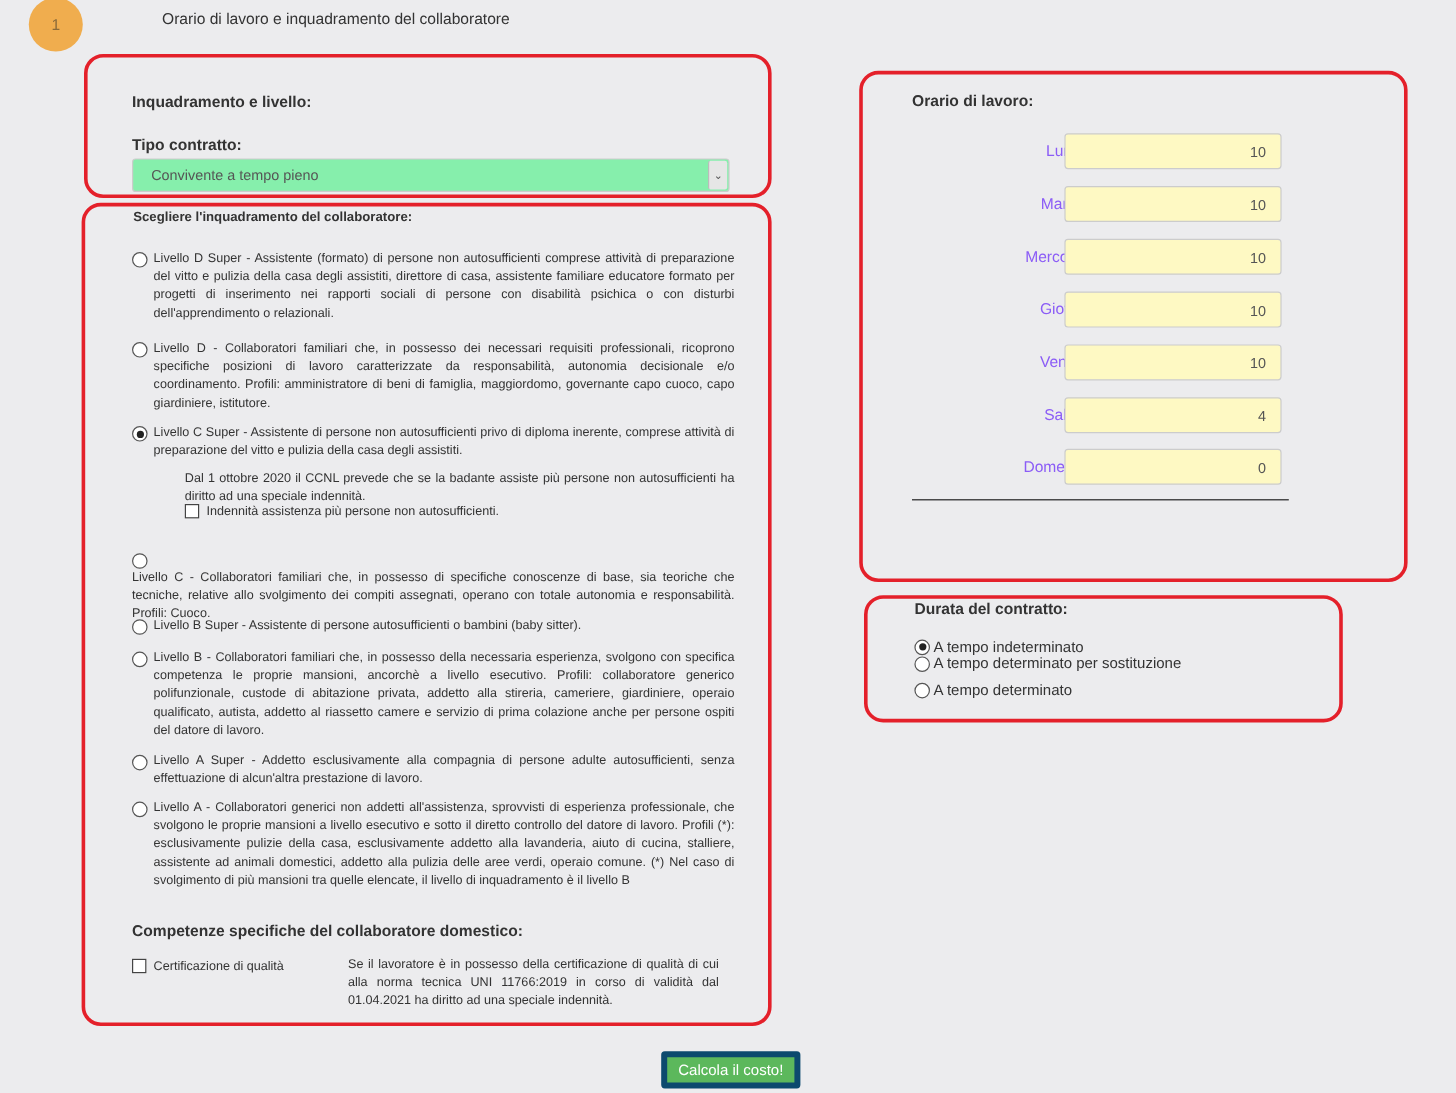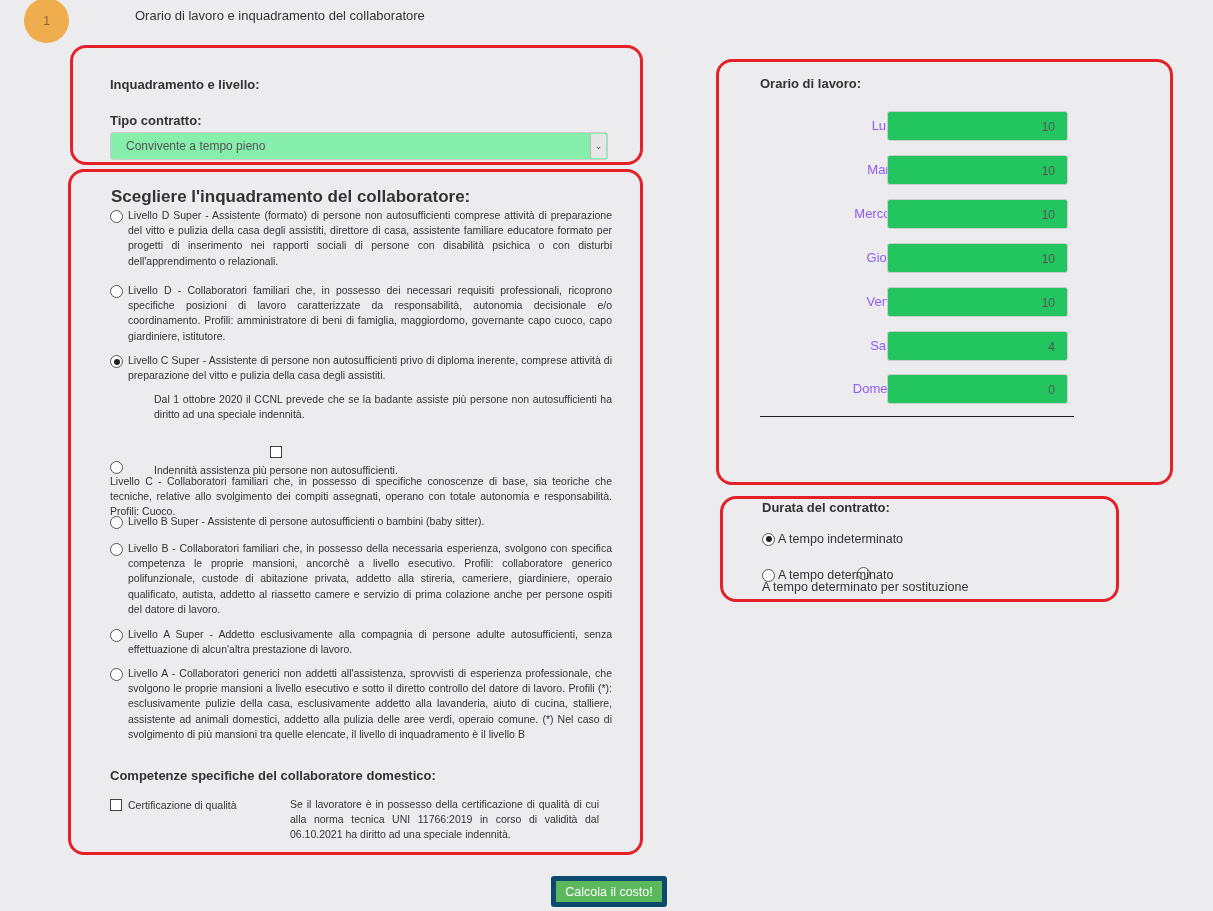--- a/index.html
+++ b/index.html
@@ -38,21 +38,21 @@
   }
   .select .arrow {
     position: absolute; right: 1px; top: 1px; width: 16px; height: 24px;
     background: #e6e6e6; border-left: 1px solid #bbb; border-radius: 2px;
     display: flex; align-items: center; justify-content: center;
     font-size: 9px; color: #555;
   }
 
   
   #box2 { left: 68px; top: 169px; width: 575px; height: 686px; }
-  #box2 .title { position: absolute; left: 40px; top: 15px; font-size: 17px; }
+  #box2 .title { position: absolute; left: 40px; top: 3px; font-size: 11px; }
   .level {
     position: absolute; left: 39px; width: 502px;
     display: flex;
   }
   .radio {
     width: 13px; height: 13px; border: 1px solid #555; border-radius: 50%;
     background: #fff; flex-shrink: 0; margin-top: 2px; margin-right: 5px;
     position: relative;
   }
   .radio.checked::after {
@@ -87,21 +87,21 @@
   
   #box3 { left: 716px; top: 59px; width: 457px; height: 426px; }
   #box3 .title { position: absolute; left: 41px; top: 14px; }
   .day-row { position: absolute; left: 0; width: 100%; height: 30px; }
   .day-label {
     position: absolute; right: 255px; top: 7px;
     font-size: 13px; font-weight: normal; color: #8b5cf6; 
   }
   .day-input {
     position: absolute; left: 168px; top: 0; width: 181px; height: 30px;
-    background: #22c55e; border: 1px solid #ccc; border-radius: 3px;
+    background: #fef9c3; border: 1px solid #ccc; border-radius: 3px;
     font-size: 12px; color: #555; text-align: right; padding: 8px 12px 0 0;
   }
   .hr {
     position: absolute; left: 41px; top: 354px; width: 314px; height: 1px;
     background: #222;
   }
 
   
   #box4 { left: 720px; top: 496px; width: 399px; height: 106px; }
   #box4 .title { position: absolute; left: 39px; top: 1px; }
@@ -142,21 +142,21 @@
   </div>
   <div class="level" style="top:111px;">
     <span class="radio"></span>
     <span class="level-text">Livello D - Collaboratori familiari che, in possesso dei necessari requisiti professionali, ricoprono specifiche posizioni di lavoro caratterizzate da responsabilità, autonomia decisionale e/o coordinamento. Profili: amministratore di beni di famiglia, maggiordomo, governante capo cuoco, capo giardiniere, istitutore.</span>
   </div>
   <div class="level" style="top:181px;">
     <span class="radio checked"></span>
     <span class="level-text">Livello C Super - Assistente di persone non autosufficienti privo di diploma inerente, comprese attività di preparazione del vitto e pulizia della casa degli assistiti.</span>
   </div>
   <div class="note" style="top:220px;">Dal 1 ottobre 2020 il CCNL prevede che se la badante assiste più persone non autosufficienti ha diritto ad una speciale indennità.</div>
-  <div class="note-check" style="top:274px;flex-direction:column;">
+  <div class="note-check" style="top:248px;">
     <span class="checkbox"></span>
     <span>Indennità assistenza più persone non autosufficienti.</span>
   </div>
   <div class="level" style="top:287px;flex-direction:column;">
     <span class="radio"></span>
     <span class="level-text">Livello C - Collaboratori familiari che, in possesso di specifiche conoscenze di base, sia teoriche che tecniche, relative allo svolgimento dei compiti assegnati, operano con totale autonomia e responsabilità. Profili: Cuoco.</span>
   </div>
   <div class="level" style="top:342px;">
     <span class="radio"></span>
     <span class="level-text">Livello B Super - Assistente di persone autosufficienti o bambini (baby sitter).</span>
@@ -172,21 +172,21 @@
   <div class="level" style="top:494px;">
     <span class="radio"></span>
     <span class="level-text">Livello A - Collaboratori generici non addetti all'assistenza, sprovvisti di esperienza professionale, che svolgono le proprie mansioni a livello esecutivo e sotto il diretto controllo del datore di lavoro. Profili (*): esclusivamente pulizie della casa, esclusivamente addetto alla lavanderia, aiuto di cucina, stalliere, assistente ad animali domestici, addetto alla pulizia delle aree verdi, operaio comune. (*) Nel caso di svolgimento di più mansioni tra quelle elencate, il livello di inquadramento è il livello B</span>
   </div>
 
   <div class="sec-title comp-title">Competenze specifiche del collaboratore domestico:</div>
   <div class="comp-check">
     <span class="checkbox"></span>
     <span>Certificazione di qualità</span>
   </div>
-  <div class="comp-desc">Se il lavoratore è in possesso della certificazione di qualità di cui alla norma tecnica UNI 11766:2019 in corso di validità dal 06.10.2021 ha diritto ad una speciale indennità.</div>
+  <div class="comp-desc">Se il lavoratore è in possesso della certificazione di qualità di cui alla norma tecnica UNI 11766:2019 in corso di validità dal 01.04.2021 ha diritto ad una speciale indennità.</div>
 </div>
 
 <div class="red-box" id="box3">
   <div class="sec-title title">Orario di lavoro:</div>
 
   <div class="day-row" style="top:49px;">
     <span class="day-label">Lunedì:</span>
     <div class="day-input">10</div>
   </div>
   <div class="day-row" style="top:93px;">
@@ -217,21 +217,21 @@
   <div class="hr"></div>
 
 </div>
 
 <div class="red-box" id="box4">
   <div class="sec-title title">Durata del contratto:</div>
   <div class="dur-opt" style="top:33px;">
     <span class="radio checked"></span>
     <span>A tempo indeterminato</span>
   </div>
-  <div class="dur-opt" style="top:68px;flex-direction:column;">
+  <div class="dur-opt" style="top:47px;">
     <span class="radio"></span>
     <span>A tempo determinato per sostituzione</span>
   </div>
   <div class="dur-opt" style="top:69px;">
     <span class="radio"></span>
     <span>A tempo determinato</span>
   </div>
 </div>
 
 <button class="calc-btn">Calcola il costo!</button>

